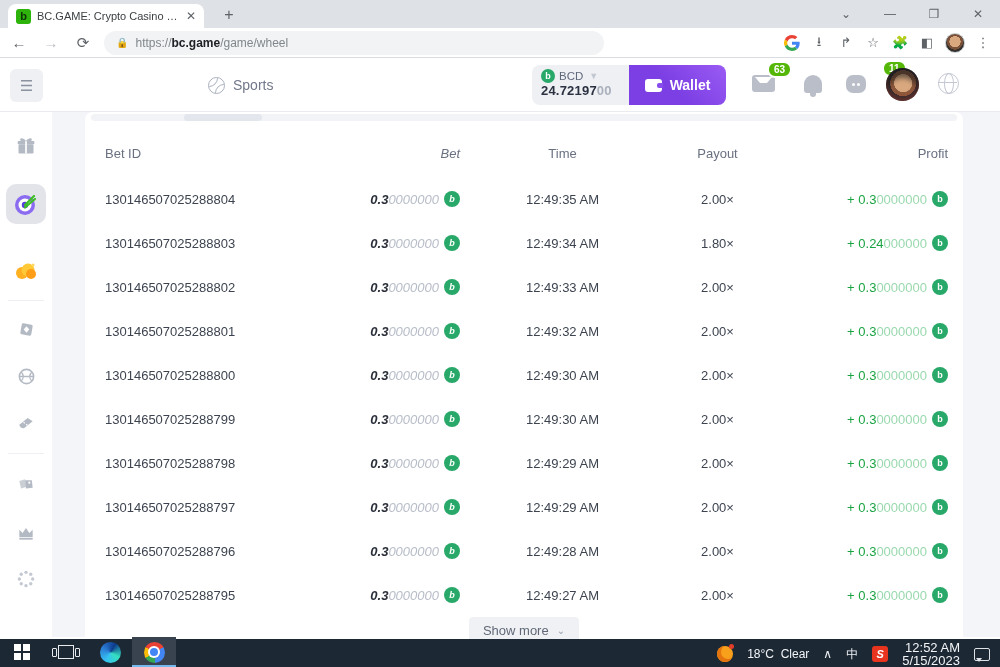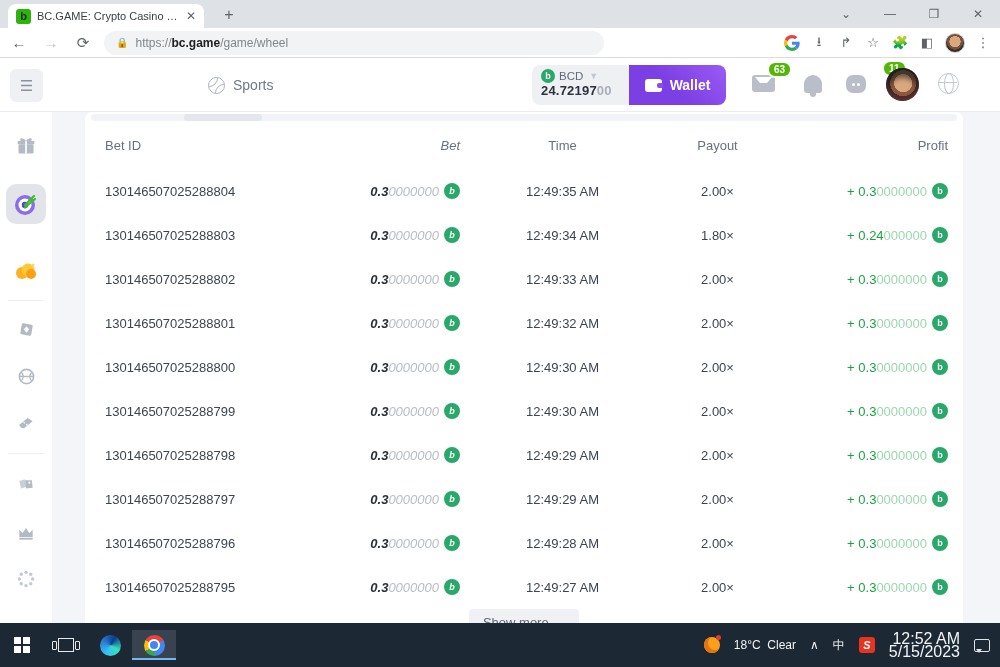--- a/index.html
+++ b/index.html
@@ -75,55 +75,55 @@
   .sb-item { width:40px; height:40px; border-radius:10px; display:flex; align-items:center; justify-content:center; color:#b4bac4; flex:0 0 auto; }
   .sb-item.active { background:#e2e4ea; }
   .sb-div { width:36px; height:1px; background:#edeff2; margin:10px 0 4px; flex:0 0 auto; }
   .sb-item svg { display:block; }
 
   
   .card { position:absolute; left:85px; top:0; width:878px; height:525px; background:#fff; border-radius:8px 8px 0 0; }
   .remnant { position:absolute; top:2px; left:6px; right:6px; height:7px; border-radius:4px; background:#f1f3f6; }
   .remnant .seg { position:absolute; left:93px; top:0; width:78px; height:7px; border-radius:4px; background:#e3e6ec; }
   .tgrid { display:grid; grid-template-columns:280px 75px 205px 105px 1fr; align-items:center; padding:0 15px 0 20px; }
-  .thead { height:48px; margin-top:9px; font-size:13px; color:#697080; }
+  .thead { height:48px; margin-top:17px; font-size:13px; color:#697080; }
   .thead .c-bet, .trow .c-bet { justify-self:end;font-style:italic; }
   .thead .c-time, .trow .c-time { justify-self:center; }
   .thead .c-payout, .trow .c-payout { justify-self:center; }
   .thead .c-profit, .trow .c-profit { justify-self:end; }
   .trow { height:44px; font-size:13px; color:#3d4450; }
   .c-bet, .c-profit { display:flex; align-items:center; gap:5px; }
   .amt b { color:#2a2f3a; } .amt .z { color:#b7bdc8; }
   .profit-amt { font-weight:normal; color:#1aa342; }
   .profit-amt .z { color:#9ad9ae; }
   .coin.sm { width:16px; height:16px; font-size:9px; }
   .showmore-row { height:34px; display:flex; align-items:flex-start; justify-content:center; }
   .showmore { background:#f0f1f4; border-radius:4px; height:27px; padding:0 14px; display:flex; align-items:center; gap:8px; font-size:13px; color:#606877; }
   .showmore .chev { color:#9aa2b0; font-size:10px; }
 
   
-  .taskbar { position:absolute; bottom:0; left:0; right:0; height:44px; background:#1d2835; display:flex; align-items:center; color:#fff; }
+  .taskbar { position:absolute; bottom:0; left:0; right:0; height:28px; background:#1d2835; display:flex; align-items:flex-end; color:#fff; }
   .tb-slot { width:44px; height:30px; display:flex; align-items:center; justify-content:center; flex:0 0 auto; }
   .tb-slot.activeapp { background:#39434f; box-shadow:inset 0 -2px 0 #76b9ed; }
   .winlogo { display:grid; grid-template-columns:7px 7px; grid-template-rows:7px 7px; gap:1.5px; }
   .winlogo i { background:#fff; }
   .taskview { width:16px; height:14px; border:1.5px solid #e8eaed; position:relative; }
   .taskview:before, .taskview:after { content:""; position:absolute; top:2px; width:3px; height:7px; border:1.5px solid #e8eaed; border-radius:1px; }
   .taskview:before { left:-7px; } .taskview:after { right:-7px; }
   .edgelogo { width:21px; height:21px; border-radius:50%; background:conic-gradient(from 210deg,#35c1f1,#2b7cd3,#0d3b8c,#35e0c0,#35c1f1); }
   .chromelogo { width:21px; height:21px; border-radius:50%; background:conic-gradient(from -60deg,#ea4335 0 120deg,#4285f4 0 240deg,#34a853 0 300deg,#fbbc05 0 360deg); position:relative; }
   .chromelogo:before { content:""; position:absolute; inset:4.5px; background:#fff; border-radius:50%; }
   .chromelogo:after { content:""; position:absolute; inset:6.5px; background:#4285f4; border-radius:50%; }
   .tb-right { margin-left:auto; display:flex; align-items:center; gap:14px; padding-right:10px; }
   .moon { width:16px; height:16px; border-radius:50%; background:#f8a01c; position:relative; box-shadow:inset 3px -2px 0 1px #e4750e; }
   .moon:after { content:""; position:absolute; right:-1px; top:-2px; width:5px; height:5px; border-radius:50%; background:#e23d2a; }
   .tb-txt { font-size:12px; color:#f2f4f6; white-space:nowrap; }
   .tb-glyph { font-size:12px; color:#eef1f4; }
   .sogou { width:16px; height:16px; border-radius:3px; background:#e8331e; color:#fff; font-size:11px; font-weight:bold; display:flex; align-items:center; justify-content:center; font-style:italic; }
-  .clock { font-size:16px; line-height:13px; text-align:right; color:#f2f4f6; }
+  .clock { font-size:13px; line-height:13px; text-align:right; color:#f2f4f6; }
   .notif { width:16px; height:13px; border:1.5px solid #dfe3e8; border-radius:2px; position:relative; }
   .notif:after { content:""; position:absolute; left:1px; bottom:-5px; border:3px solid transparent; border-top:4px solid #dfe3e8; }
 </style>
 </head>
 <body>
 
 <div class="stage">
 
   <div class="tabstrip">
     <div class="tab">

